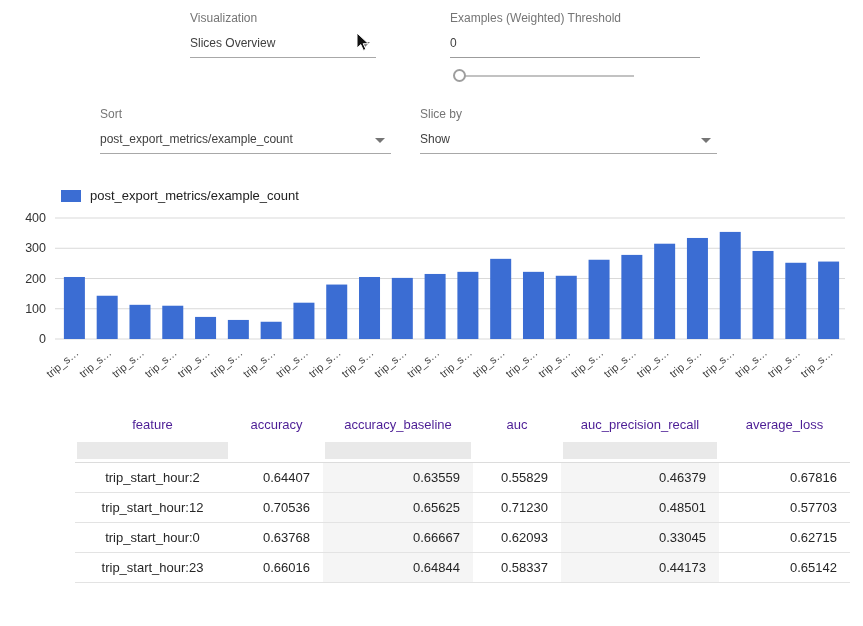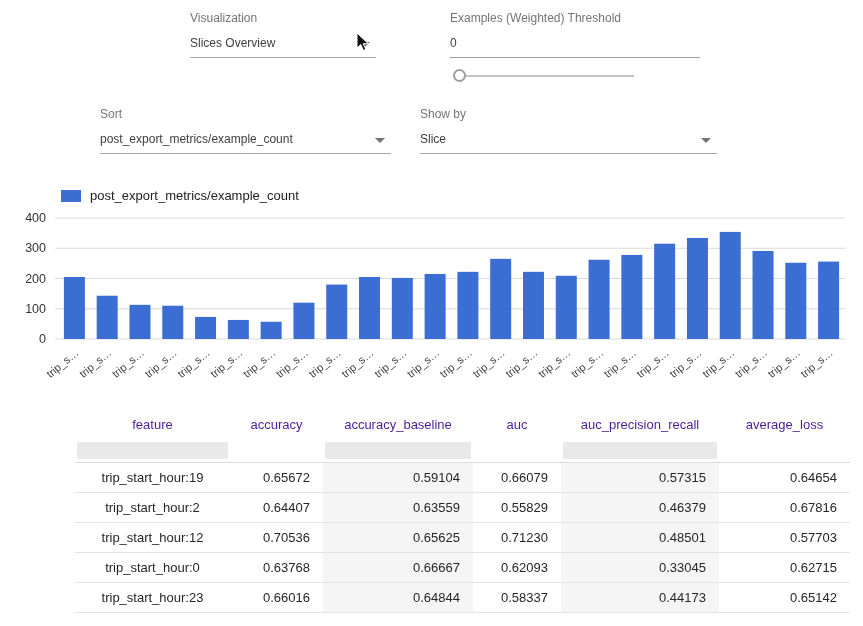--- a/index.html
+++ b/index.html
@@ -93,23 +93,23 @@
 
   <div class="ctl-group" id="show-group">
     <div class="ctl-label">Sort</div>
     <div class="ctl-value">
       <span>post_export_metrics/example_count</span>
       <span class="chevron"></span>
     </div>
   </div>
 
   <div class="ctl-group" id="sortby-group">
-    <div class="ctl-label">Show by</div>
-    <div class="ctl-value">
-      <span>Slice</span>
+    <div class="ctl-label">Slice by</div>
+    <div class="ctl-value">
+      <span>Show</span>
       <span class="chevron"></span>
     </div>
   </div>
 
   <div id="legend">
     <div class="legend-swatch" id="legend-swatch" style="background: rgb(59, 109, 211);"></div>
     <div class="legend-label">post_export_metrics/example_count</div>
   </div>
 
   <svg id="bar-chart" width="863" height="195" viewBox="0 0 863 195">
@@ -201,28 +201,20 @@
           </td>
           <td></td>
           <td>
             <div class="filter-box"></div>
           </td>
           <td></td>
         </tr>
       </thead>
       <tbody>
         <tr>
-          <td class="feature">trip_start_hour:19</td>
-          <td>0.65672</td>
-          <td class="shade">0.59104</td>
-          <td>0.66079</td>
-          <td class="shade">0.57315</td>
-          <td>0.64654</td>
-        </tr>
-        <tr>
           <td class="feature">trip_start_hour:2</td>
           <td>0.64407</td>
           <td class="shade">0.63559</td>
           <td>0.55829</td>
           <td class="shade">0.46379</td>
           <td>0.67816</td>
         </tr>
         <tr>
           <td class="feature">trip_start_hour:12</td>
           <td>0.70536</td>

